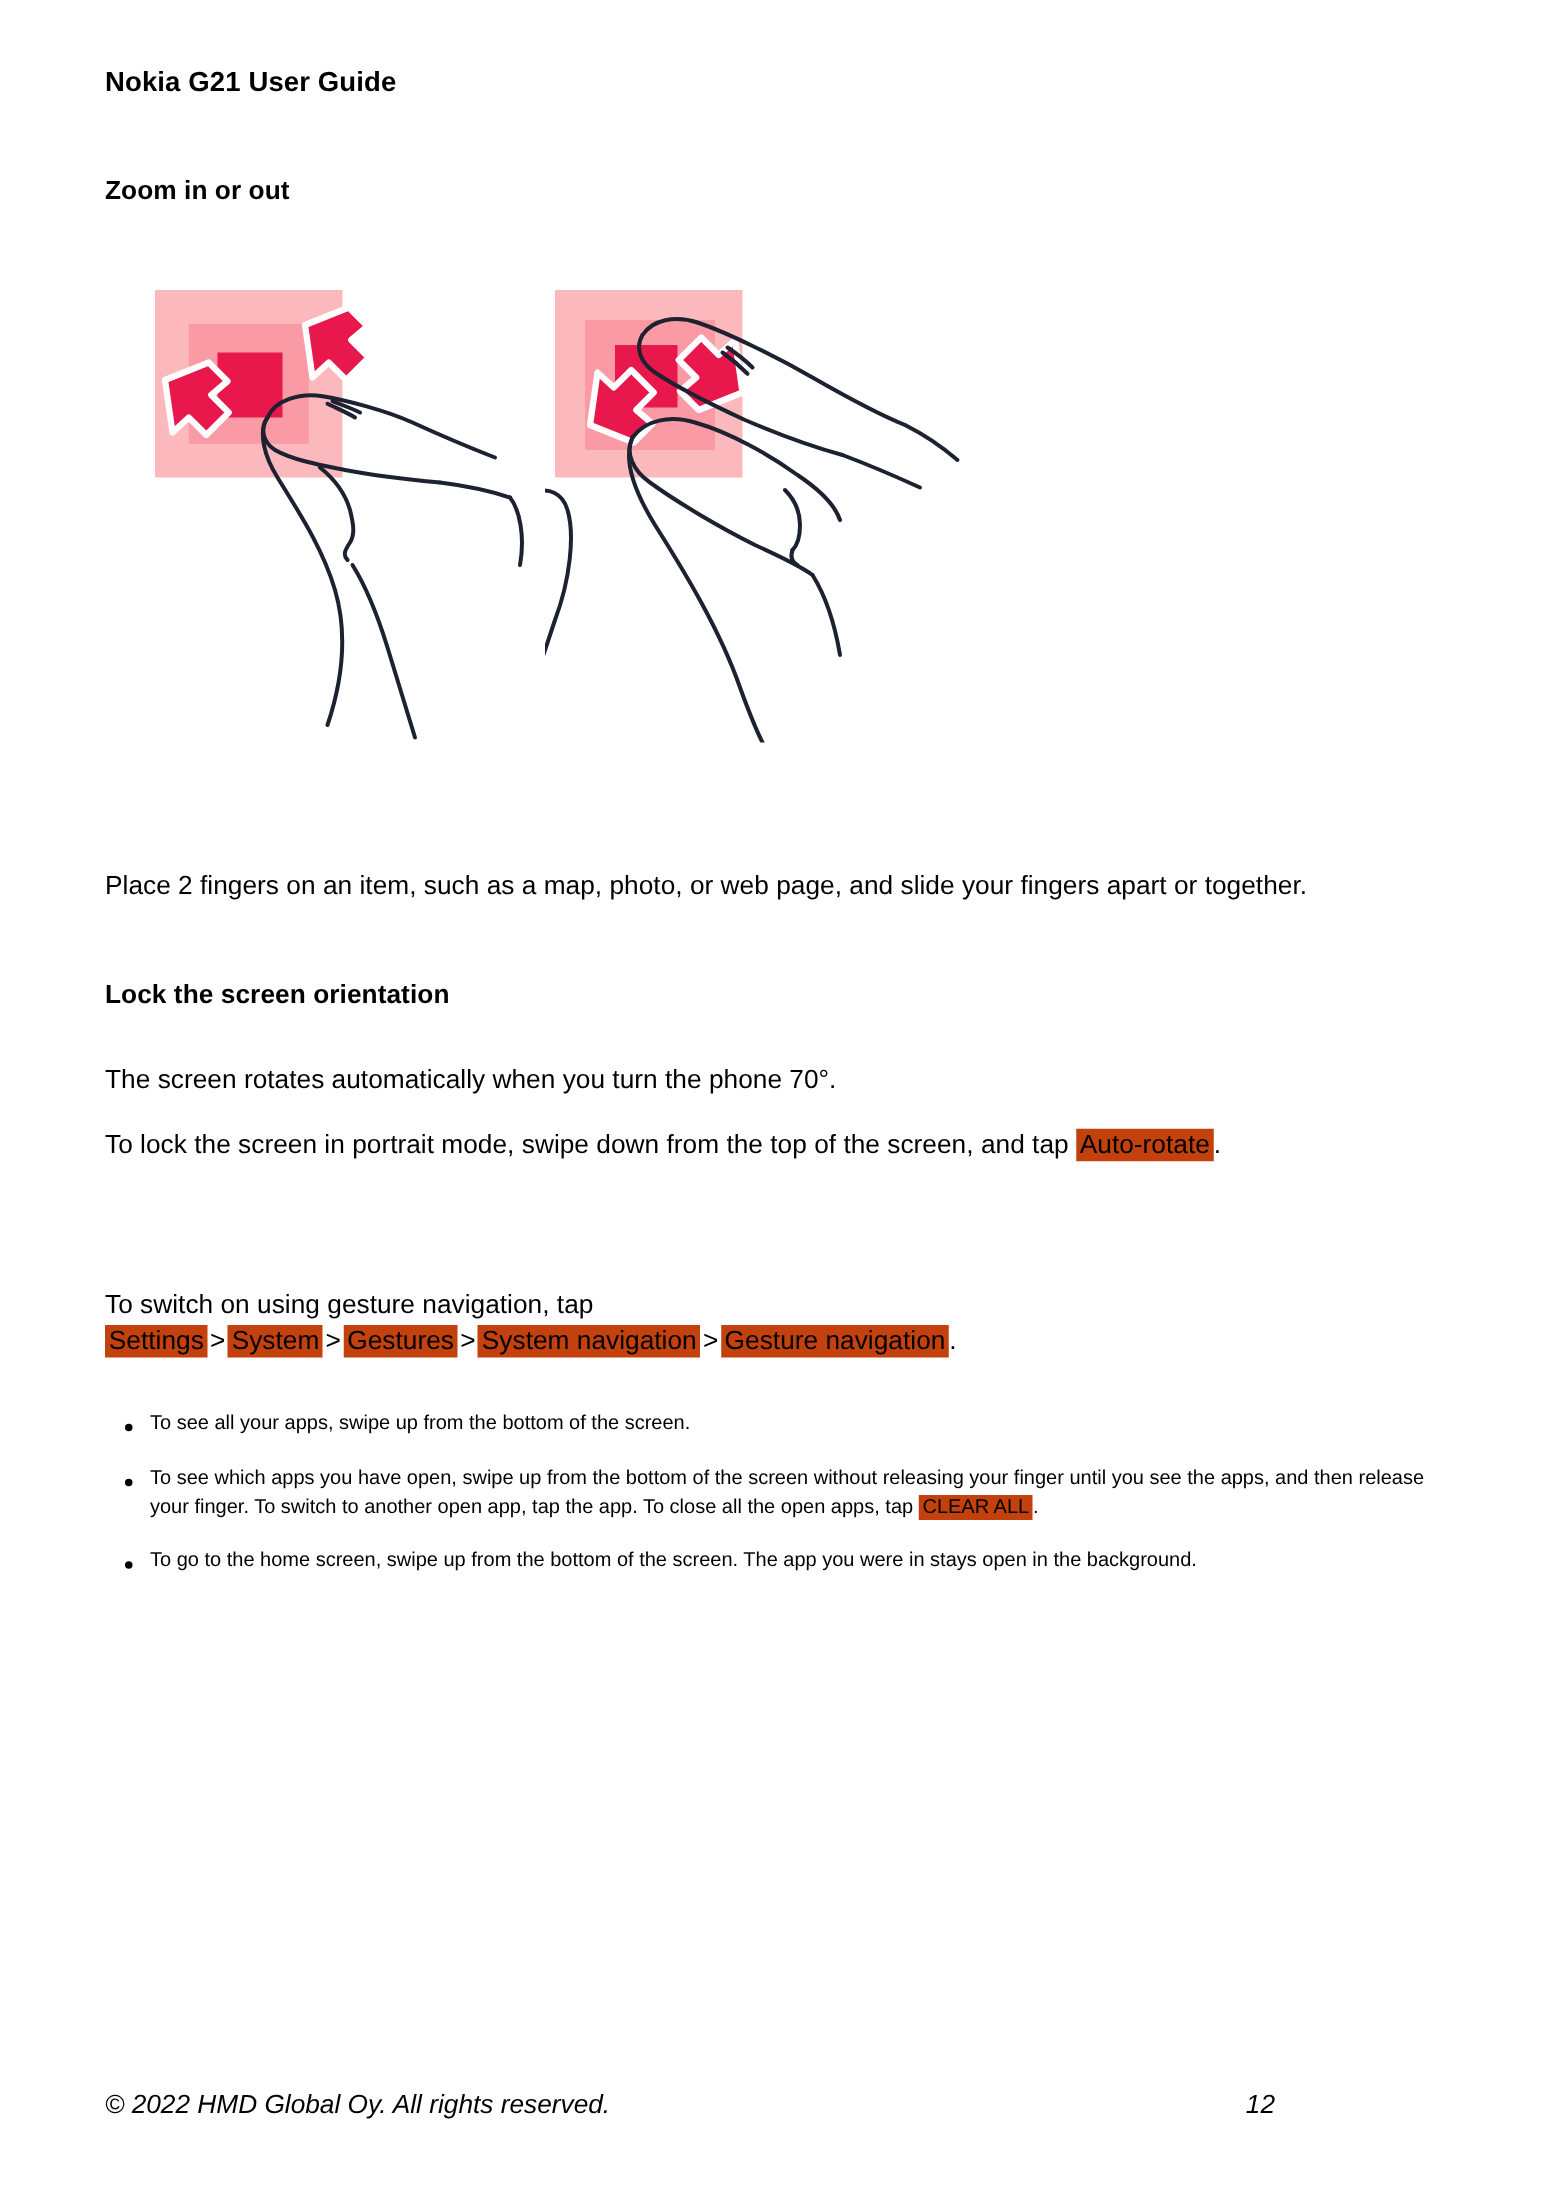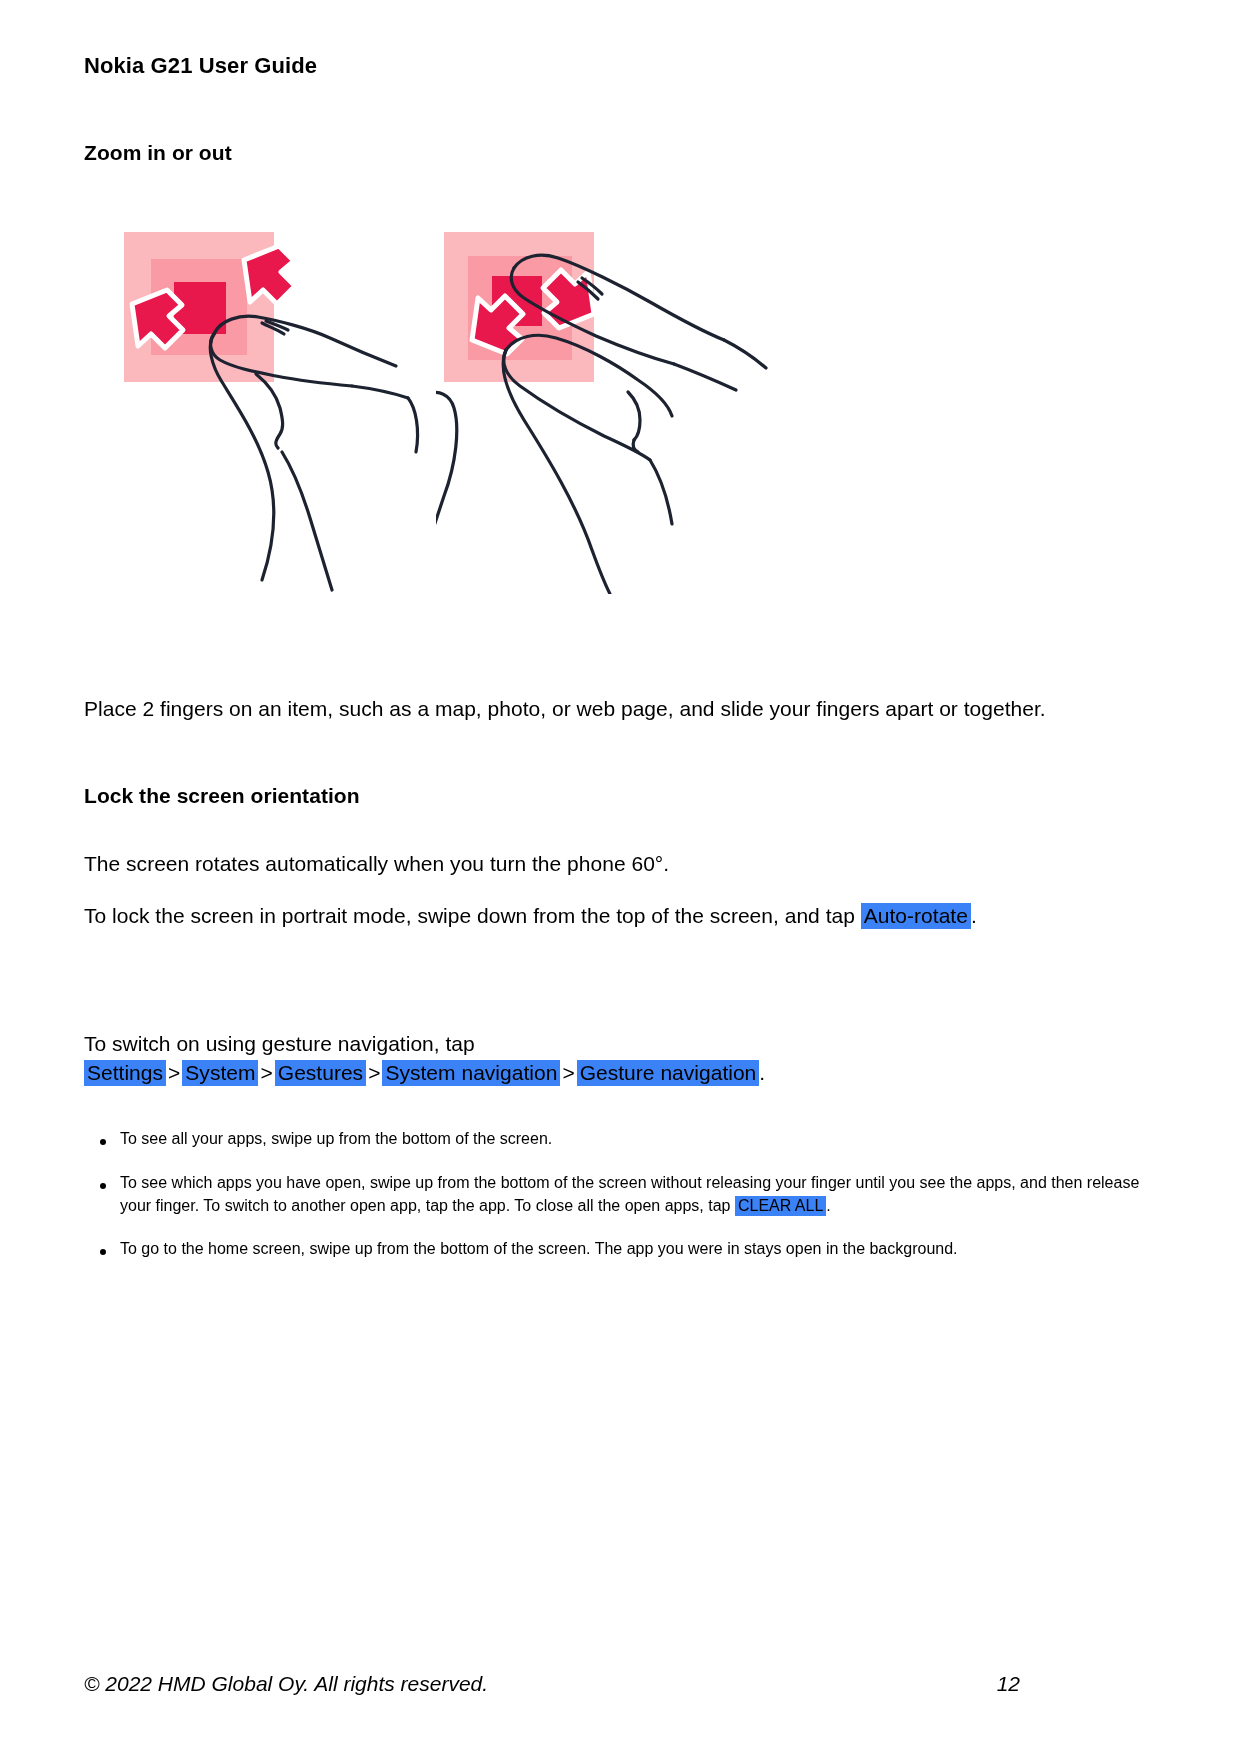--- a/index.html
+++ b/index.html
@@ -47,21 +47,21 @@
   }
 
   p.body-text {
     font-size: 21px;
     line-height: 1.42;
     margin: 0;
     letter-spacing: 0.02px;
   }
 
   .hl {
-    background: #3b82f6;
+    background: #c2410c;
     padding: 1px 3px 2px 3px;
     white-space: nowrap;
   }
 
   .sep {
     padding: 0 2px;
   }
 
   
   .illustrations {
@@ -205,21 +205,21 @@
     </div>
 
     <p class="body-text">Place 2 fingers on an item, such as a map, photo, or web page, and slide your fingers apart or together.</p>
 
     <div class="gap-lg"></div>
 
     <h2 class="section-heading">Lock the screen orientation</h2>
 
     <div class="gap-md"></div>
 
-    <p class="body-text">The screen rotates automatically when you turn the phone 60°.</p>
+    <p class="body-text">The screen rotates automatically when you turn the phone 70°.</p>
 
     <div class="gap-sm"></div>
 
     <p class="body-text"><span>To lock the screen in portrait mode, swipe down from the top of the screen, and tap</span> <span class="hl">Auto-rotate</span><span>.</span></p>
 
     <div class="gap-lg"></div>
 
 
     <div class="gap-md"></div>
 

